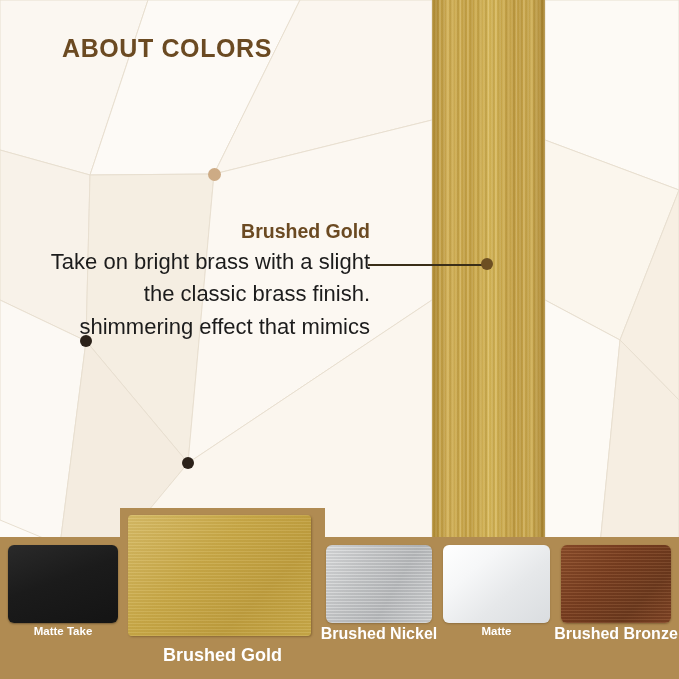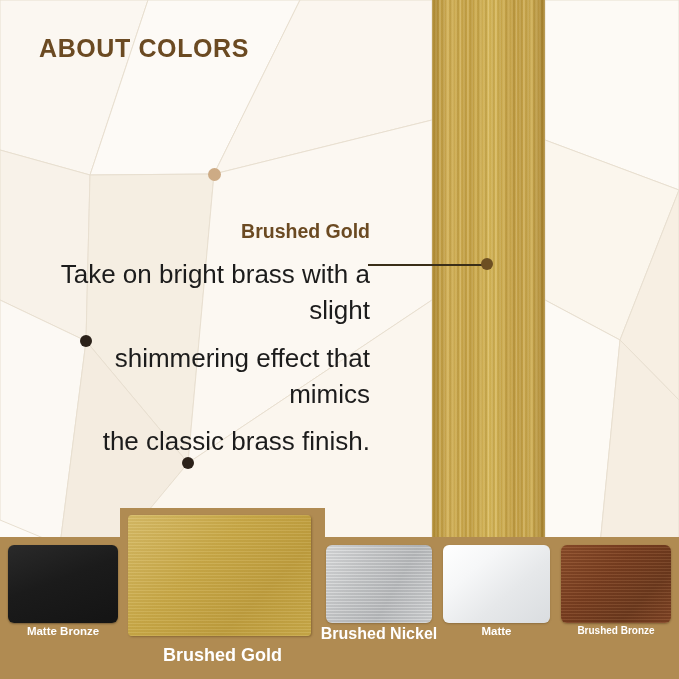--- a/index.html
+++ b/index.html
@@ -22,21 +22,21 @@
   .bg-layer {
     position: absolute;
     inset: 0;
     width: 679px;
     height: 679px;
   }
 
   
   .heading {
     position: absolute;
-    left: 39px;
+    left: 62px;
     top: 34px;
     font-size: 25px;
     font-weight: bold;
     letter-spacing: 0.6px;
     color: #6b4a22;
     white-space: nowrap;
   }
 
   
   .callout {
@@ -47,25 +47,25 @@
     text-align: right;
     line-height: 1.38;
   }
   .callout .lead {
     font-size: 19.5px;
     font-weight: bold;
     color: #6b4a22;
     display: block;
   }
   .callout .body {
-    font-size: 26px;
+    font-size: 22px;
     font-weight: normal;
     color: #1c1c1c;
     display: block;
-    margin-top: 12px;
+    margin-top: 2px;
   }
 
   
   .leader {
     position: absolute;
     left: 368px;
     top: 264px;
     width: 120px;
     height: 2px;
     background: #3a2e18;
@@ -220,21 +220,21 @@
     position: absolute;
     color: #ffffff;
     font-weight: bold;
     text-align: center;
     white-space: nowrap;
   }
   .lbl-black  { left: 8px;   top: 625px; width: 110px; font-size: 11.5px; }
   .lbl-gold   { left: 120px; top: 645px; width: 205px; font-size: 18px; }
   .lbl-nickel { left: 320px; top: 625px; width: 118px; font-size: 16px; }
   .lbl-chrome { left: 443px; top: 625px; width: 107px; font-size: 11.5px; }
-  .lbl-bronze { left: 553px; top: 625px; width: 126px; font-size: 10px; }
+  .lbl-bronze { left: 553px; top: 625px; width: 126px; font-size: 16px; }
 </style>
 </head>
 <body>
 
 <div id="stage">
 
   <svg class="bg-layer" viewBox="0 0 679 679" preserveAspectRatio="none" aria-hidden="true">
     <rect x="0" y="0" width="679" height="679" fill="#fdfbf7"></rect>
     <g stroke="#e8dfd0" stroke-width="1">
       <polygon points="0,0 148,0 90,175 0,150" fill="#fbf7f1"></polygon>
@@ -261,32 +261,32 @@
   <span class="vdot tan"></span>
   <span class="vdot dark-a"></span>
   <span class="vdot dark-b"></span>
 
   <span class="leader"></span>
   <span class="leader-dot"></span>
 
   <div class="callout">
     <span class="lead">Brushed Gold</span>
     <span class="body">Take on bright brass with a slight</span>
+    <span class="body">the classic brass finish.</span>
     <span class="body">shimmering effect that mimics</span>
-    <span class="body">the classic brass finish.</span>
   </div>
 
   <div class="band"></div>
   <div class="pedestal"></div>
 
   <div class="swatch sw-black"></div>
   <div class="swatch sw-gold"></div>
   <div class="swatch sw-nickel"></div>
   <div class="swatch sw-chrome"></div>
   <div class="swatch sw-bronze"></div>
 
-  <div class="sw-label lbl-black">Matte Bronze</div>
+  <div class="sw-label lbl-black">Matte Take</div>
   <div class="sw-label lbl-gold">Brushed Gold</div>
   <div class="sw-label lbl-nickel">Brushed Nickel</div>
   <div class="sw-label lbl-chrome">Matte</div>
   <div class="sw-label lbl-bronze">Brushed Bronze</div>
 
 </div>
 
 </body></html>

